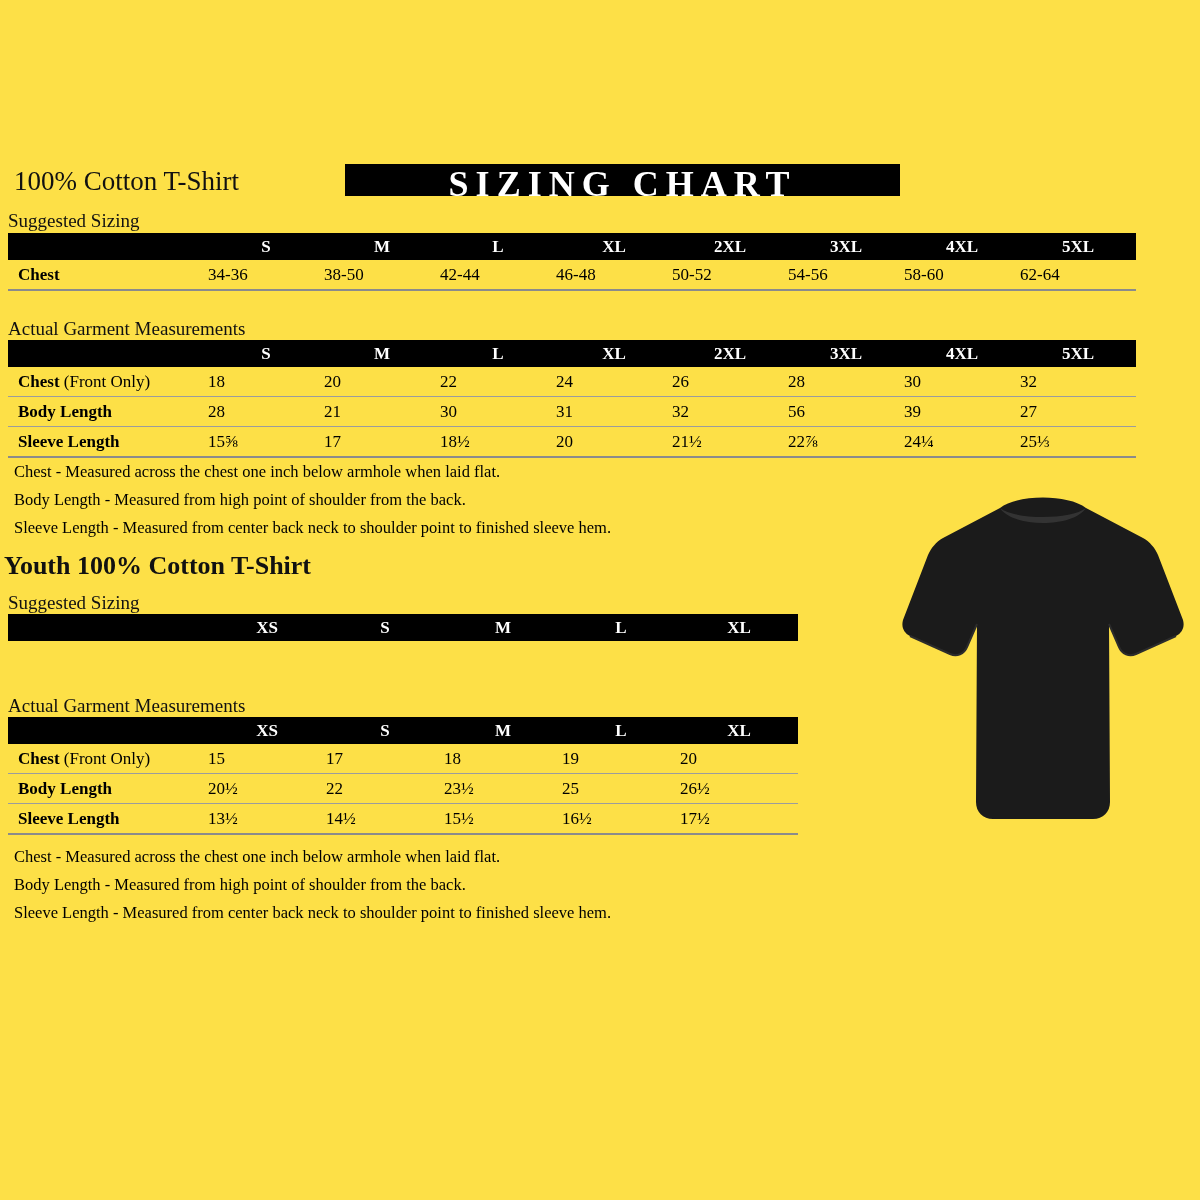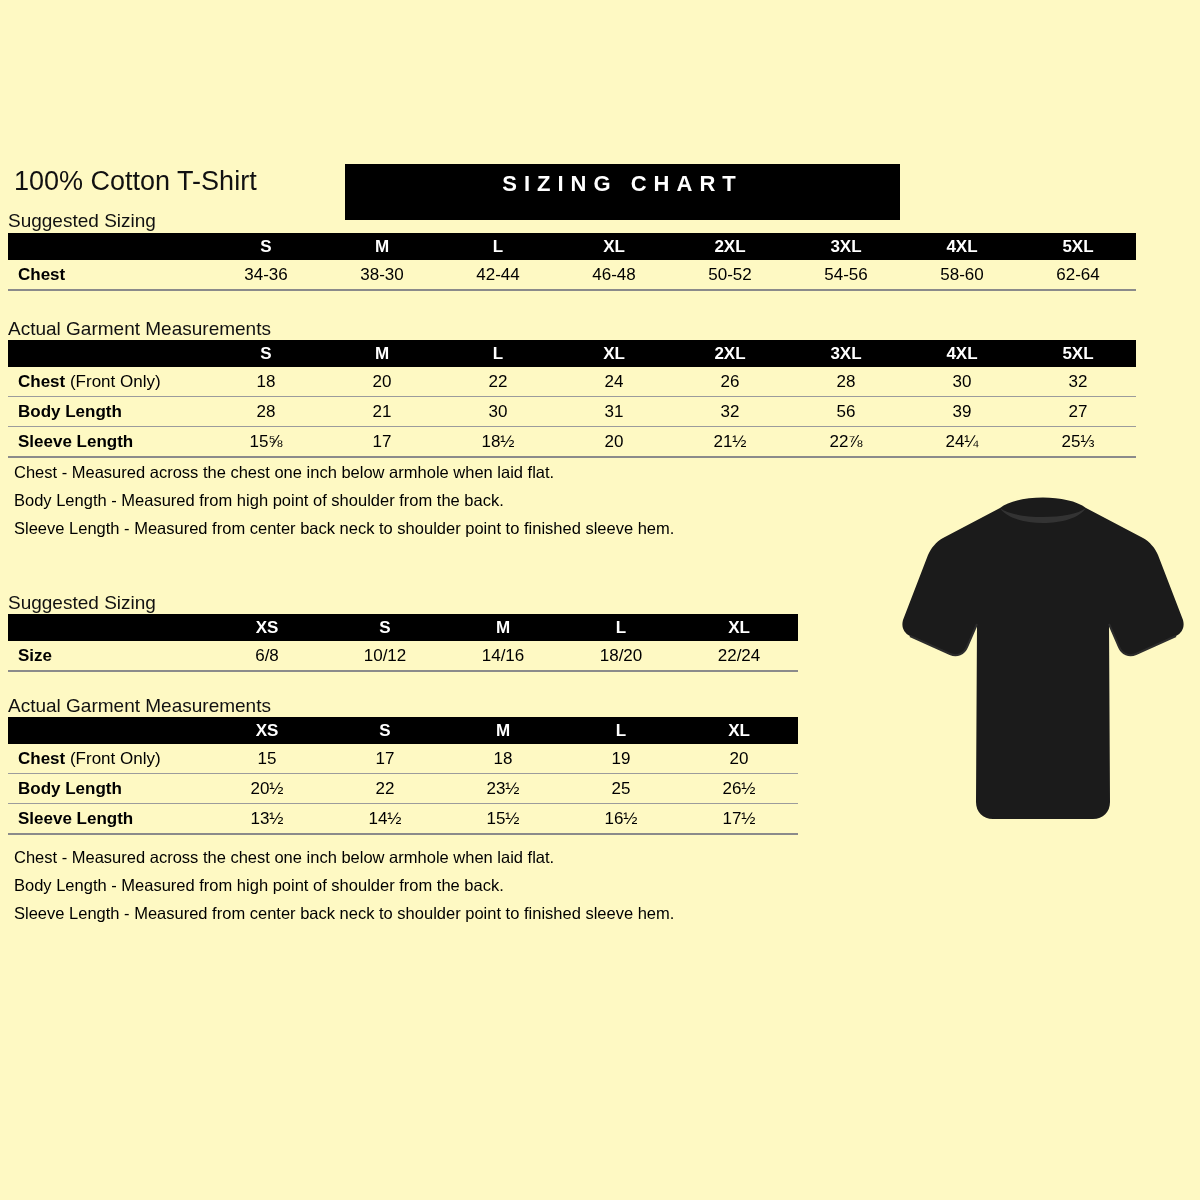--- a/index.html
+++ b/index.html
@@ -1,39 +1,39 @@
 <!DOCTYPE html>
 <html><head>
 <meta charset="utf-8">
 <style>
   html,body{margin:0;padding:0;background:#ffffff;}
   #canvas{
     position:relative;
     width:1200px;height:1200px;
-    background:#fef9c3;
-    font-family:Liberation Sans, sans-serif;
+    background:#fde047;
+    font-family:Liberation Serif, serif;
     color:#000;
     overflow:hidden;
   }
   .abs{position:absolute;}
   .page-title{font-size:27px;font-weight:400;color:#111;}
   .banner{
     background:#000;color:#fff;
-    font-weight:bold;font-size:22px;letter-spacing:7px;
-    text-align:center;line-height:40px;height:56px;width:555px;
+    font-weight:bold;font-size:36px;letter-spacing:7px;
+    text-align:center;line-height:40px;height:32px;width:555px;
   }
   .section-label{font-size:19px;color:#111;}
   .youth-title{font-size:26px;font-weight:bold;color:#111;}
   table.size-table{border-collapse:collapse;table-layout:fixed;}
   table.size-table th{
     background:#000;color:#fff;font-weight:bold;
     font-size:17px;height:27px;padding:0;text-align:center;
   }
   table.size-table td{
-    font-size:17px;text-align:center;height:29px;padding:0;
+    font-size:17px;text-align:left;height:29px;padding:0;
     border-bottom:1px solid #9c9c9c;color:#000;
   }
   table.size-table tr:last-child td{border-bottom:2px solid #8b8b8b;}
   td.rowlabel{text-align:left !important;padding-left:10px !important;font-weight:bold;}
   td.rowlabel .suffix{font-weight:normal;}
   .notes{font-size:16.5px;line-height:28px;color:#000;}
   .notes div{white-space:nowrap;}
 </style>
 </head>
 <body>
@@ -67,21 +67,21 @@
       <th>2XL</th>
       <th>3XL</th>
       <th>4XL</th>
       <th>5XL</th>
     </tr>
     <tr>
       <td class="rowlabel">
         <span>Chest</span><span class="suffix"></span>
       </td>
       <td>34-36</td>
-      <td>38-30</td>
+      <td>38-50</td>
       <td>42-44</td>
       <td>46-48</td>
       <td>50-52</td>
       <td>54-56</td>
       <td>58-60</td>
       <td>62-64</td>
     </tr>
   </tbody>
     </table>
 
@@ -152,50 +152,41 @@
     </tr>
   </tbody>
     </table>
 
   <div class="abs notes" style="left:14px;top:458px;">
     <div>Chest - Measured across the chest one inch below armhole when laid flat.</div>
     <div>Body Length - Measured from high point of shoulder from the back.</div>
     <div>Sleeve Length - Measured from center back neck to shoulder point to finished sleeve hem.</div>
   </div>
 
+  <div class="abs youth-title" style="left:4px;top:551px;">Youth 100% Cotton T-Shirt</div>
 
   <div class="abs section-label" style="left:8px;top:592px;">Suggested Sizing</div>
 
   <table class="size-table abs" style="left:8px;top:614px;width:790px;">
     <colgroup>
       <col style="width:200px;">
         <col style="width:118px;">
         <col style="width:118px;">
         <col style="width:118px;">
         <col style="width:118px;">
         <col style="width:118px;">
     </colgroup>
     <tbody>
         <tr>
       <th></th>
       <th>XS</th>
       <th>S</th>
       <th>M</th>
       <th>L</th>
       <th>XL</th>
-    </tr>
-    <tr>
-      <td class="rowlabel">
-        <span>Size</span><span class="suffix"></span>
-      </td>
-      <td>6/8</td>
-      <td>10/12</td>
-      <td>14/16</td>
-      <td>18/20</td>
-      <td>22/24</td>
     </tr>
   </tbody>
     </table>
 
   <div class="abs section-label" style="left:8px;top:695px;">Actual Garment Measurements</div>
 
   <table class="size-table abs" style="left:8px;top:717px;width:790px;">
     <colgroup>
       <col style="width:200px;">
         <col style="width:118px;">

